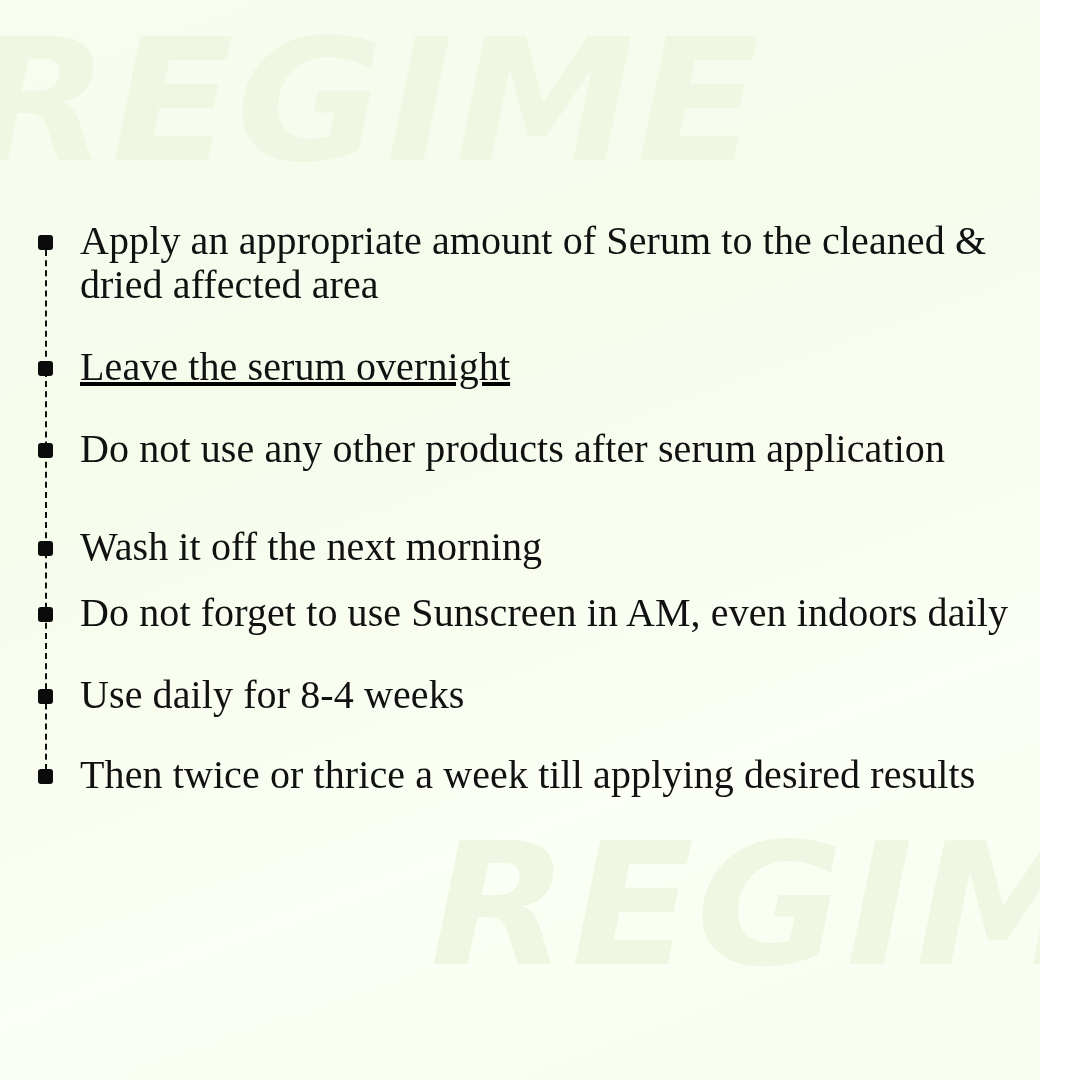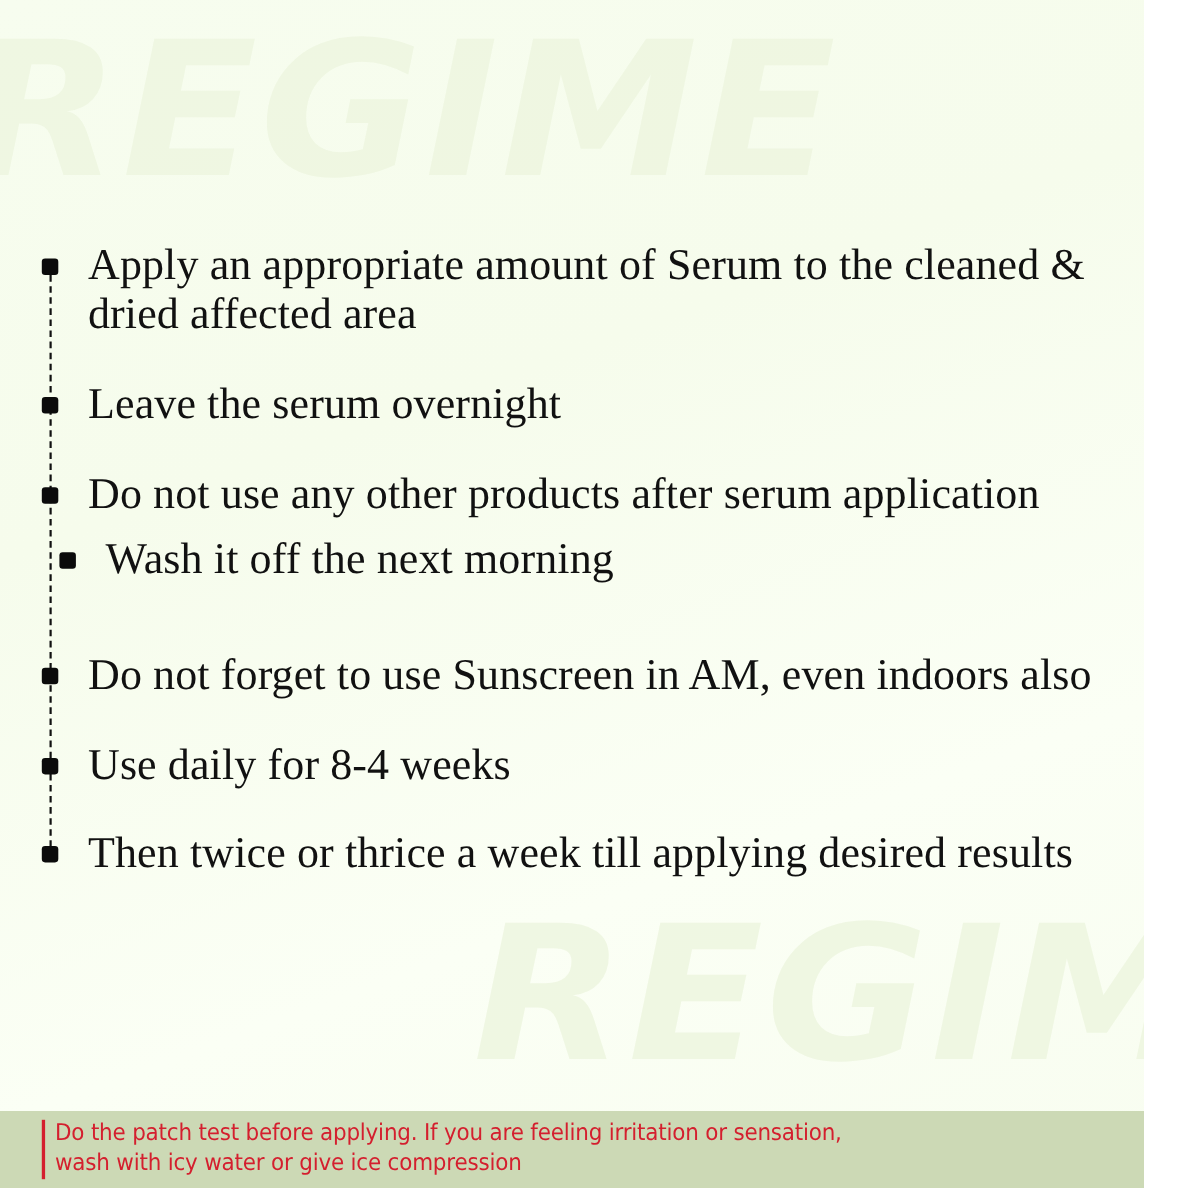--- a/index.html
+++ b/index.html
@@ -103,23 +103,23 @@
     font-family: "Liberation Serif", serif;
     font-size: 40px;
     line-height: 1.09;
     color: #111111;
     letter-spacing: 0.1px;
     padding-right: 20px;
   }
 
   
   #step-0 { top: 219px; }
-  #step-1 { top: 345px; }
+  #step-1 { top: 345px; text-decoration: underline; }
   #step-2 { top: 427px; }
-  #step-3 { top: 486px; padding-left: 16px; }
+  #step-3 { top: 525px; }
   #step-4 { top: 591px; }
   #step-5 { top: 673px; }
   #step-6 { top: 753px; }
 
   
   #footer {
     position: absolute;
     left: 0;
     bottom: 0;
     width: 1080px;
@@ -190,40 +190,33 @@
       <span class="bullet-wrap">
         <span class="bullet"></span>
       </span>
       <span class="step-text">Wash it off the next morning</span>
     </li>
 
     <li class="step" id="step-4">
       <span class="bullet-wrap">
         <span class="bullet"></span>
       </span>
-      <span class="step-text">Do not forget to use Sunscreen in AM, even indoors also</span>
+      <span class="step-text">Do not forget to use Sunscreen in AM, even indoors daily</span>
     </li>
 
     <li class="step" id="step-5">
       <span class="bullet-wrap">
         <span class="bullet"></span>
       </span>
       <span class="step-text">Use daily for 8-4 weeks</span>
     </li>
 
     <li class="step" id="step-6">
       <span class="bullet-wrap">
         <span class="bullet"></span>
       </span>
       <span class="step-text">Then twice or thrice a week till applying desired results</span>
     </li>
 
   </ul>
 
-  <div id="footer">
-    <div id="footer-accent-bar"></div>
-    <div id="footer-text">
-      <span class="fl">Do the patch test before applying. If you are feeling irritation or sensation,</span>
-      <span class="fl">wash with icy water or give ice compression</span>
-    </div>
-  </div>
 
 </div>
 
 </body></html>

